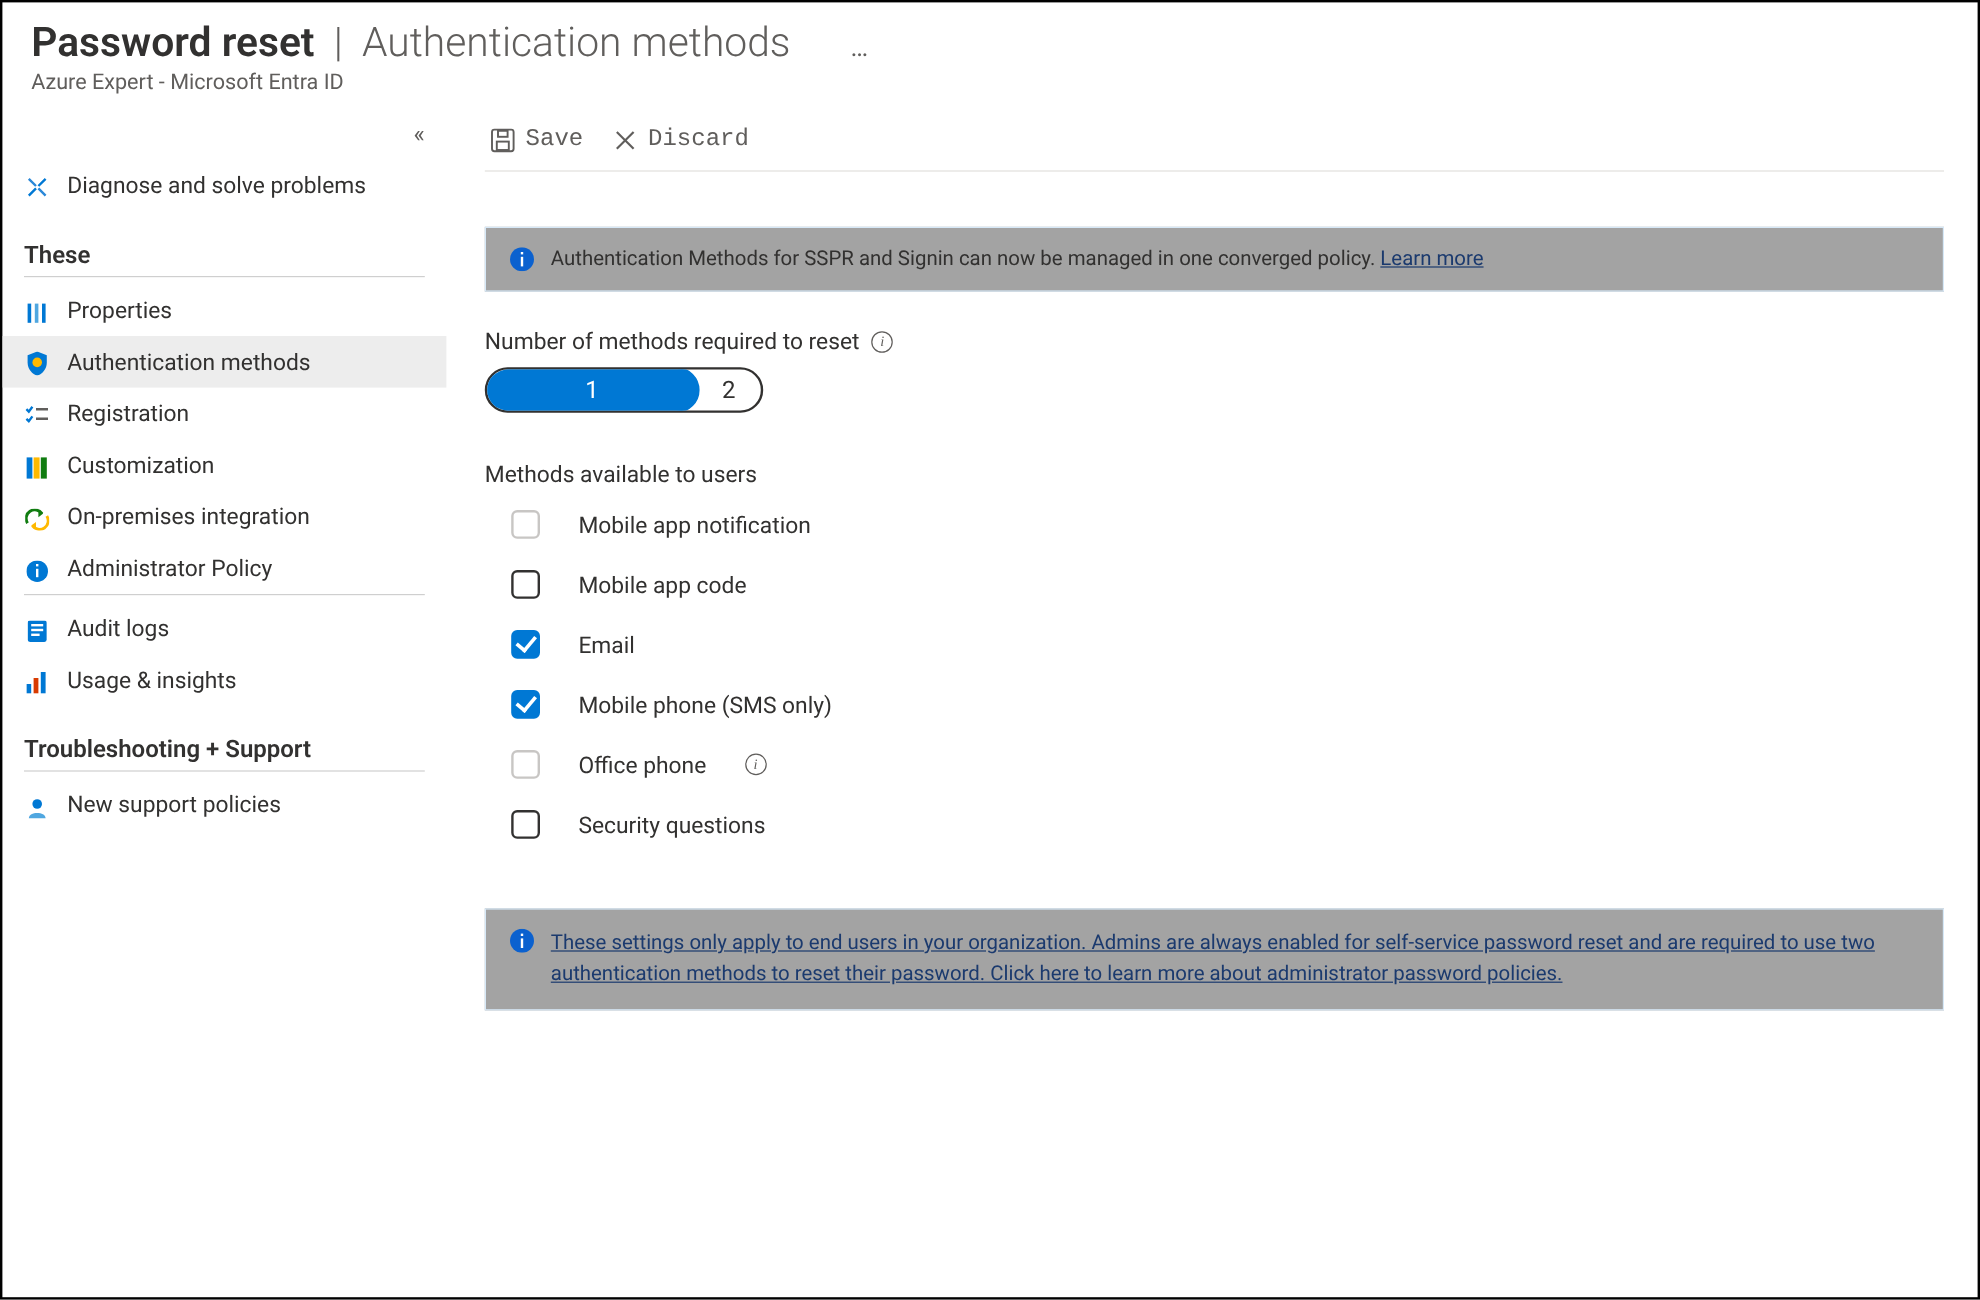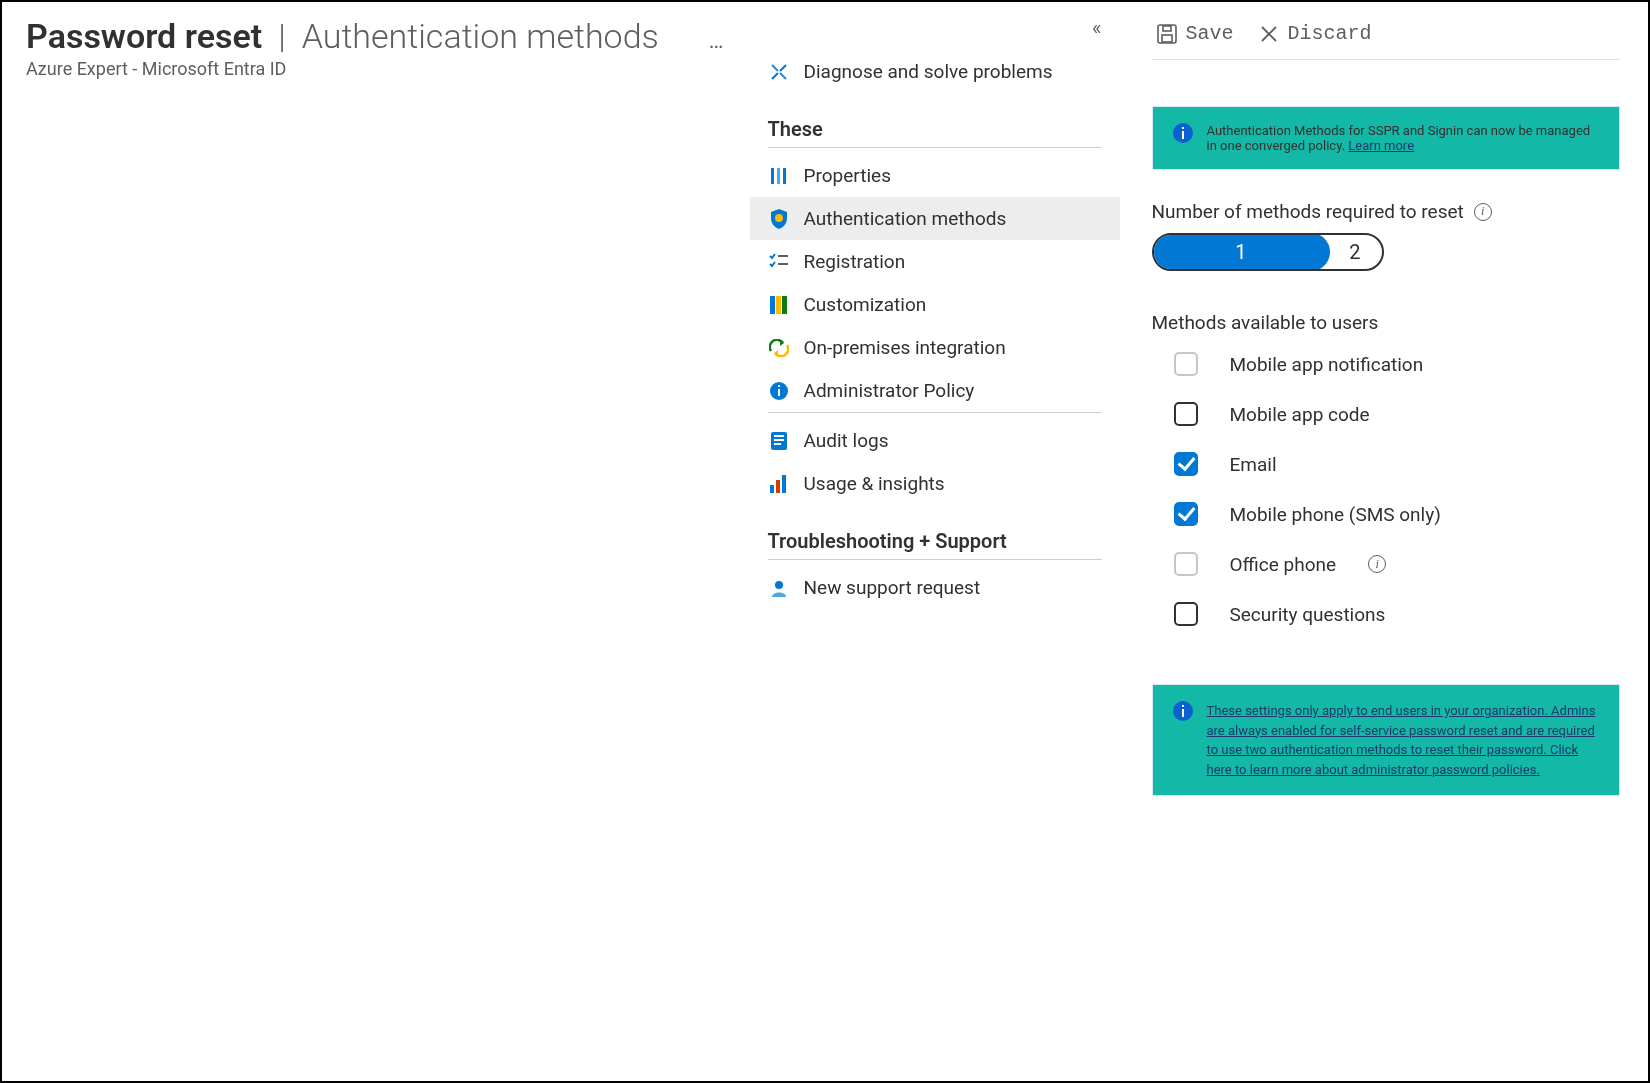--- a/index.html
+++ b/index.html
@@ -5,50 +5,50 @@
   * { box-sizing: border-box; margin: 0; padding: 0; }
   body {
     font-family: "Segoe UI", -apple-system, BlinkMacSystemFont, Roboto, sans-serif;
     color: #323130;
     background: #fff;
     border: 2px solid #000;
     width: 1650px;
     height: 1083px;
     overflow: hidden;
   }
-  .page { display: flex; height: 100%; }
+  .page { display: flex; flex-direction: column; height: 100%; }
   .header { padding: 14px 24px 6px 24px; }
   .title-row { display: flex; align-items: baseline; gap: 10px; }
   .title-strong { font-size: 34px; font-weight: 600; color: #323130; }
   .title-sep { font-size: 34px; font-weight: 300; color: #605e5c; padding: 0 6px; }
   .title-light { font-size: 34px; font-weight: 300; color: #605e5c; }
   .title-more { padding-left: 40px; font-size: 22px; color: #605e5c; cursor: pointer; letter-spacing: 2px; }
   .subtitle { font-size: 18px; color: #605e5c; margin-top: 2px; }
   .body { display: flex; flex: 1; min-height: 0; }
   .sidebar { width: 370px; padding: 14px 0 0 0; }
   .collapse-row { display: flex; justify-content: flex-end; padding: 0 18px 10px 0; color: #605e5c; font-size: 20px; cursor: pointer; }
   .nav-item {
-    display: flex; align-items: center; gap: 14px;
+    display: flex; align-items: flex-end; gap: 14px;
     padding: 10px 18px; font-size: 19px; color: #323130; cursor: pointer;
   }
   .nav-item .icon { width: 22px; display: inline-flex; justify-content: center; }
   .nav-item.active { background: #ededed; }
   .nav-group-title {
     font-size: 20px; font-weight: 600; color: #323130;
     padding: 24px 18px 6px 18px;
   }
   .nav-group-underline { border-bottom: 1px solid #cfcfcf; margin: 0 18px 6px 18px; }
   .main { flex: 1; padding: 10px 28px 0 32px; display: flex; flex-direction: column; }
   .toolbar { display: flex; align-items: center; gap: 24px; padding: 10px 0 14px 4px; border-bottom: 1px solid #e1dfdd; }
   .tool-btn { display: inline-flex; align-items: center; gap: 8px; font-size: 20px; color: #605e5c; cursor: pointer; font-family: Liberation Mono, monospace; }
   .tool-btn .ticon { width: 22px; height: 22px; display: inline-flex; }
   .infobar {
-    background: #14b8a6; border: 1px solid #d6e8f7;
+    background: #a3a3a3; border: 1px solid #d6e8f7;
     padding: 16px 20px; margin: 46px 0 30px 0;
-    display: flex; align-items: flex-start; gap: 14px; font-size: 13px; color: #323130;
+    display: flex; align-items: flex-start; gap: 14px; font-size: 17px; color: #323130;
   }
   .infobar .info-icon { flex: 0 0 auto; }
   .infobar a { color: #1b3a6e; text-decoration: underline; cursor: pointer; }
   .field-label { font-size: 19px; color: #323130; display: flex; align-items: center; gap: 10px; }
   .info-circle {
     display: inline-flex; align-items: center; justify-content: center;
     width: 18px; height: 18px; border: 1px solid #605e5c; border-radius: 50%;
     font-size: 12px; color: #605e5c; font-family: Georgia, serif; font-style: italic;
   }
   .pill-toggle {
@@ -206,21 +206,21 @@
       <div class="nav-group-title">Troubleshooting + Support</div>
       <div class="nav-group-underline"></div>
 
       <div class="nav-item">
         <span class="icon">
           <svg width="18" height="18" viewBox="0 0 18 18">
               <circle cx="9" cy="6" r="4" fill="#0078d4"></circle>
               <path d="M2 18 C2 12 16 12 16 18 Z" fill="#50a7e0"></path>
             </svg>
         </span>
-        <span>New support request</span>
+        <span>New support policies</span>
       </div>
     </aside>
 
     <main class="main">
       <div class="toolbar">
         <div class="tool-btn">
           <span class="ticon">
             <svg width="22" height="22" viewBox="0 0 22 22">
                 <rect x="2" y="2" width="18" height="18" rx="2" fill="none" stroke="#605e5c" stroke-width="1.6"></rect>
                 <rect x="6" y="12" width="10" height="7" fill="none" stroke="#605e5c" stroke-width="1.6"></rect>

